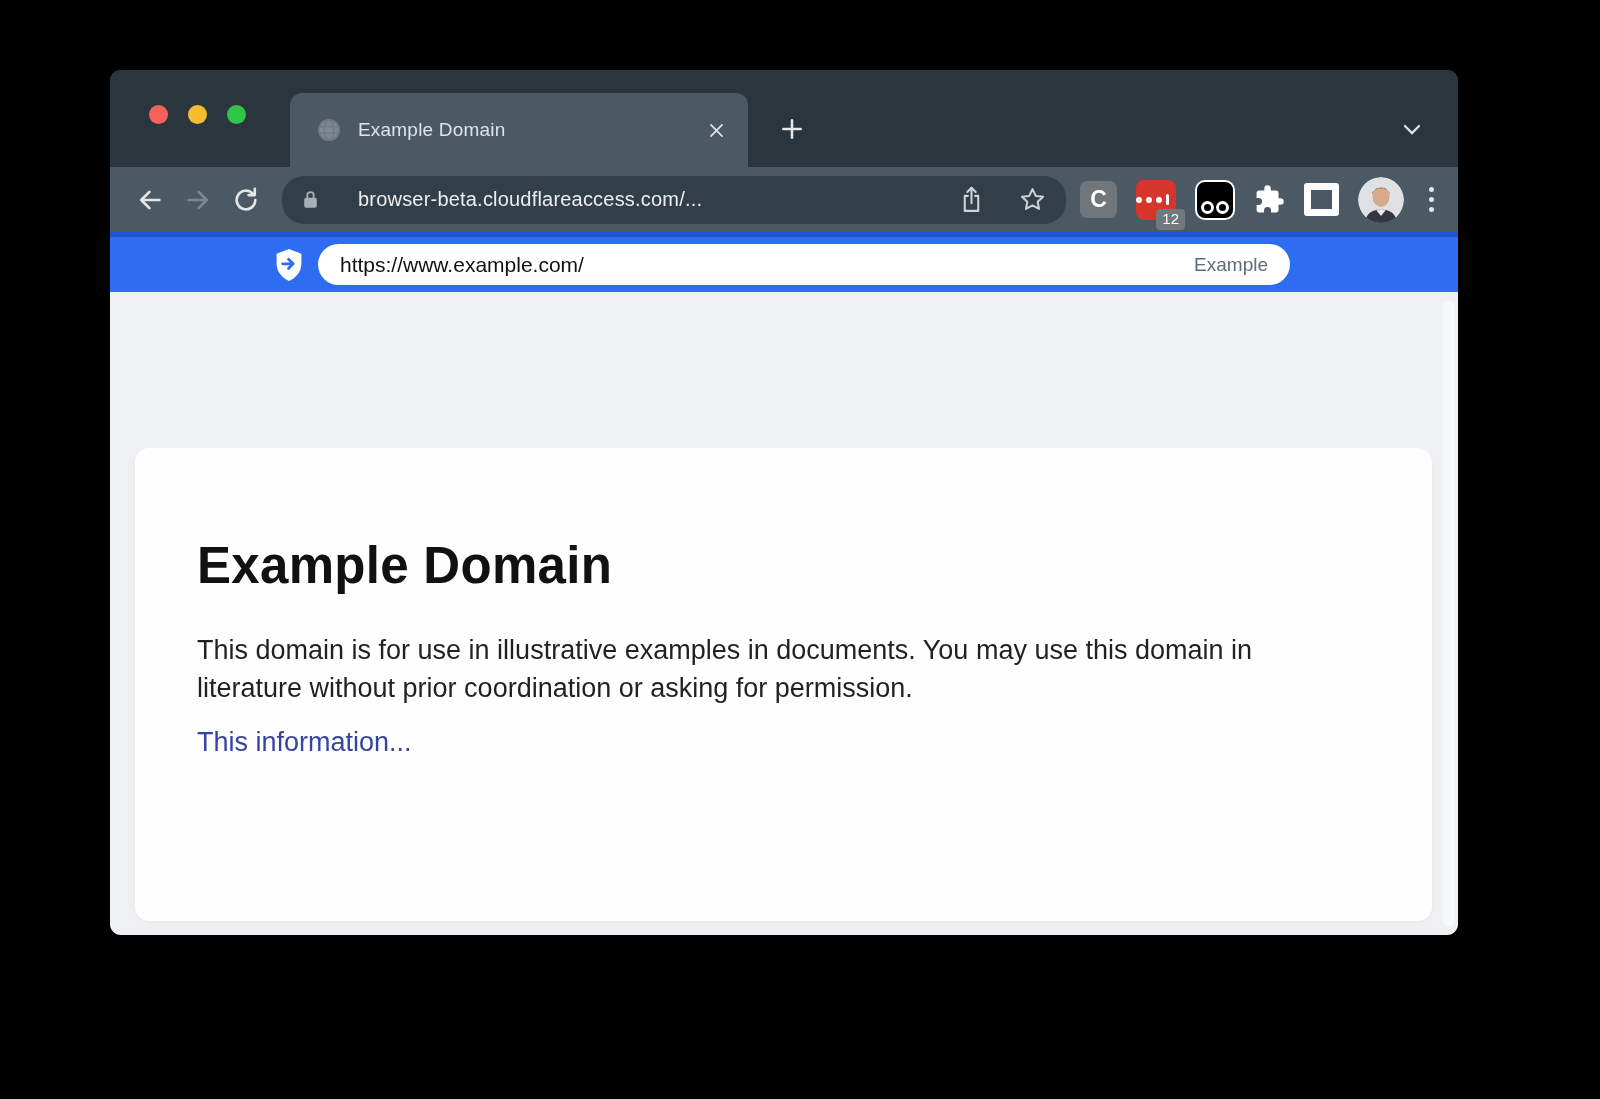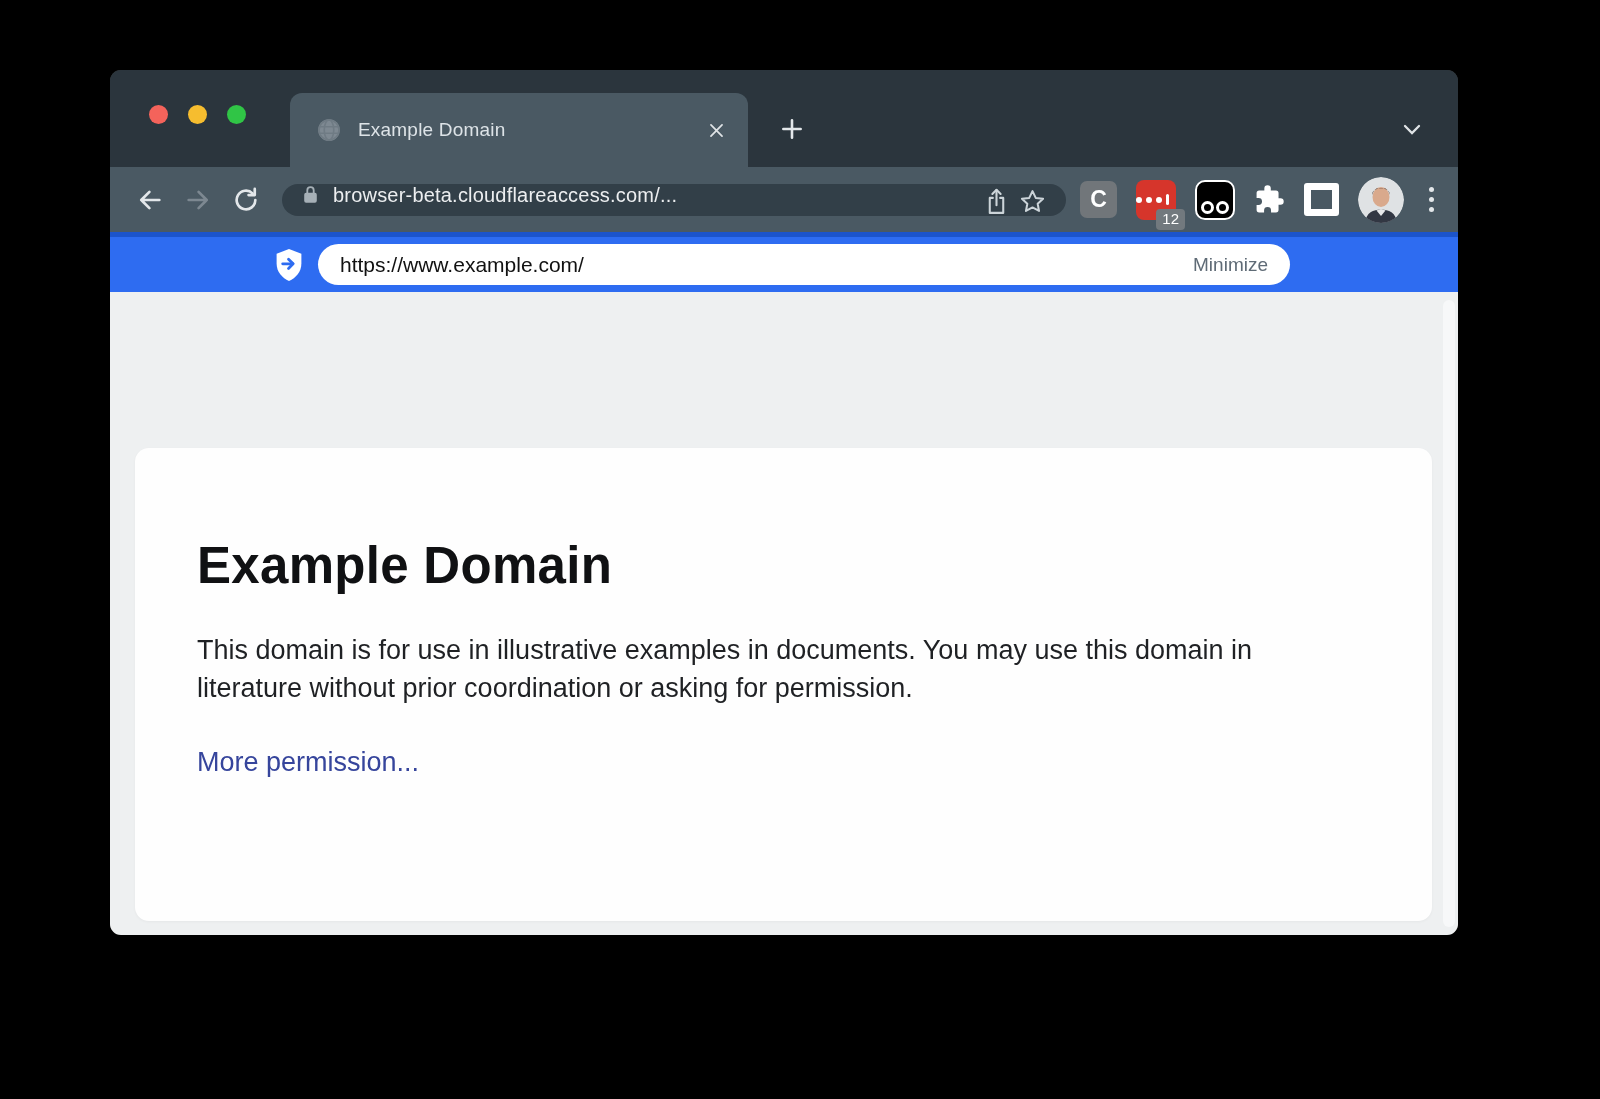--- a/index.html
+++ b/index.html
@@ -24,22 +24,22 @@
   .icon-btn { display:flex; align-items:center; justify-content:center; background:none; border:none; cursor:pointer; }
 
   .newtab { position:absolute; left:660px; bottom:16px; width:44px; height:44px; border-radius:50%; }
   .tab-chevron { position:absolute; right:28px; bottom:20px; width:36px; height:36px; }
 
   
   .toolbar { height:65px; background:#4a5963; display:flex; align-items:center;
              padding:0 12px 0 20px; flex:0 0 auto; }
   .nav-btn { width:40px; height:40px; border-radius:50%; flex:0 0 auto; margin-right:8px; }
 
-  .omnibox { flex:1; height:32px; margin:0 14px 0 8px; background:#323f48; border-radius:22px;
-             display:flex; align-items:flex-start; padding:0 16px 0 18px; min-width:0; }
+  .omnibox { flex:1; height:48px; margin:0 14px 0 8px; background:#323f48; border-radius:22px;
+             display:flex; align-items:center; padding:0 16px 0 18px; min-width:0;gap:25px; }
   .omnibox-url { flex:1; color:#eceef0; font-size:20px; letter-spacing:.2px; white-space:nowrap; overflow:hidden; margin-left:12px; }
   .omni-icon { width:36px; height:36px; flex:0 0 auto; }
 
   .ext-row { display:flex; align-items:center; gap:19px; padding-right:6px; }
   .ext-c { width:37px; height:37px; border-radius:7px; background:#71767a;
            color:#fff; font-size:23px; font-weight:bold; display:flex; align-items:center; justify-content:center; }
   .ext-lastpass { position:relative; width:40px; height:40px; border-radius:8px; background:#d6352b;
                   display:flex; align-items:center; justify-content:flex-start; gap:4px; }
   .lp-dot { width:6px; height:6px; border-radius:50%; background:#fff; }
   .lp-bar { width:3px; height:11px; border-radius:2px; background:#fff; }
@@ -65,21 +65,21 @@
                   font-family:"Liberation Sans", sans-serif; }
 
   
   .content { position:relative; flex:1; background:#eef0f1; overflow:hidden; }
   .scrollbar { position:absolute; right:3px; top:8px; bottom:8px; width:12px;
                background:#f7f8f9; border-radius:6px; }
   .card { position:absolute; left:25px; right:26px; top:156px; height:473px;
           background:#fefefe; border-radius:14px; box-shadow:0 1px 3px rgba(0,0,0,.04);
           padding:88px 90px 0 62px; }
   .card h1 { font-size:51px; font-weight:bold; color:#101113; letter-spacing:.3px; margin-bottom:36px; }
-  .card p  { font-size:27px; color:#1f2124; line-height:38px; max-width:1085px; margin-bottom:40px; }
+  .card p  { font-size:27px; color:#1f2124; line-height:38px; max-width:1085px; margin-bottom:20px; }
   .card a  { font-size:27px; color:#36459c; text-decoration:none; cursor:pointer; }
 </style>
 </head>
 <body>
 
 <div class="window">
 
   <div class="tabstrip">
     <div class="traffic">
       <span class="tl-close"></span>
@@ -207,26 +207,26 @@
       <svg width="30" height="34" viewBox="0 0 24 28">
         <path d="M12 .8l10.2 3.9v8.1c0 7.1-4.6 11.8-10.2 14.4C6.4 24.6 1.8 19.9 1.8 12.8V4.7z" fill="#fff"></path>
         <g stroke="#2e6cf1" stroke-width="2.3" fill="none" stroke-linecap="round" stroke-linejoin="round">
           <path d="M6.8 13h8.4"></path>
           <path d="M11.6 9.2l3.8 3.8-3.8 3.8"></path>
         </g>
       </svg>
     </span>
     <div class="remote-pill">
       <input class="remote-url" type="text" value="https://www.example.com/" style="">
-      <button class="minimize-btn">Minimize</button>
+      <button class="minimize-btn">Example</button>
     </div>
   </div>
 
   <div class="content">
     <div class="card">
       <h1>Example Domain</h1>
       <p>This domain is for use in illustrative examples in documents. You may use this domain in literature without prior coordination or asking for permission.</p>
-      <a href="#">More permission...</a>
+      <a href="#">This information...</a>
     </div>
     <div class="scrollbar"></div>
   </div>
 
 </div>
 
 </body></html>

